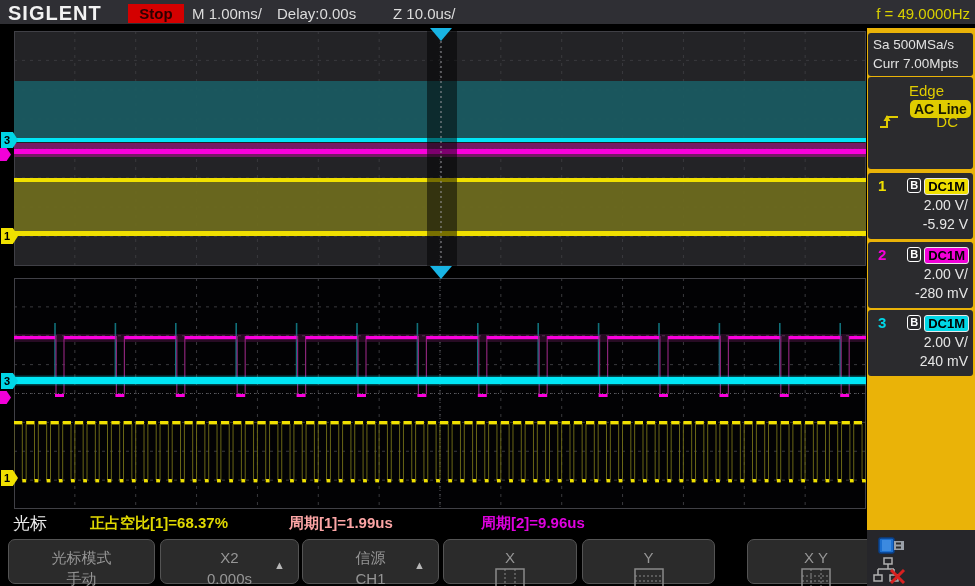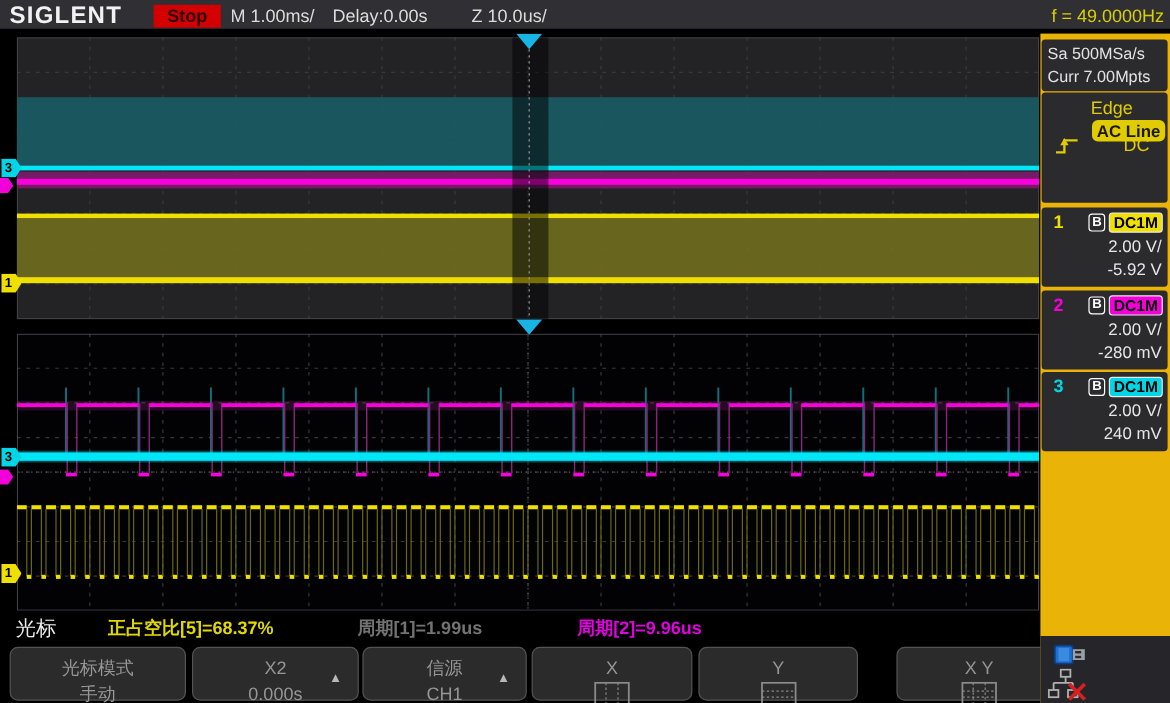--- a/index.html
+++ b/index.html
@@ -506,22 +506,22 @@
       <div class="tag" style="top: 228px; background: rgb(240, 224, 0);">1</div>
       <div class="tag" style="top: 373px; background: rgb(0, 214, 230);">3</div>
       <div class="tag-sm" style="top: 391px; background: rgb(242, 0, 216);"></div>
       <div class="tag" style="top: 470px; background: rgb(240, 224, 0);">1</div>
       <div class="tri" style="left: 430px; top: 28px;"></div>
       <div class="tri" style="left: 430px; top: 266px;"></div>
     </div>
 
   <div class="measbar">
     <span class="meas-title">光标</span>
-    <span class="meas" id="meas0" style="color: rgb(224, 216, 0); left: 90px;">正占空比[5]=68.37%</span>
-    <span class="meas" id="meas1" style="color: #737373; left: 298px;">周期[1]=1.99us</span>
+    <span class="meas" id="meas0" style="color: rgb(224, 216, 0); left: 90px;">正占空比[1]=68.37%</span>
+    <span class="meas" id="meas1" style="color: #fca5a5; left: 289px;">周期[1]=1.99us</span>
     <span class="meas" id="meas2" style="color: rgb(224, 0, 224); left: 481px;">周期[2]=9.96us</span>
   </div>
 
   <div class="mbtn" style="left:8px;width:147px;">
     <div>光标模式</div>
     <div>手动</div>
   </div>
   <div class="mbtn" style="left:160px;width:139px;">
     <div>X2</div>
     <div>0.000s</div>

